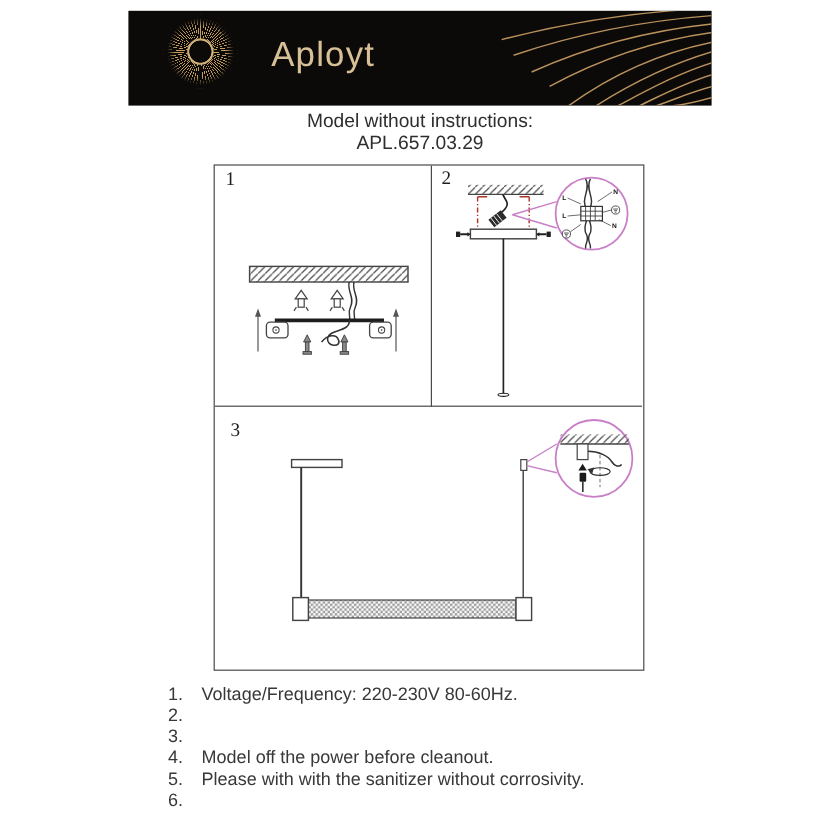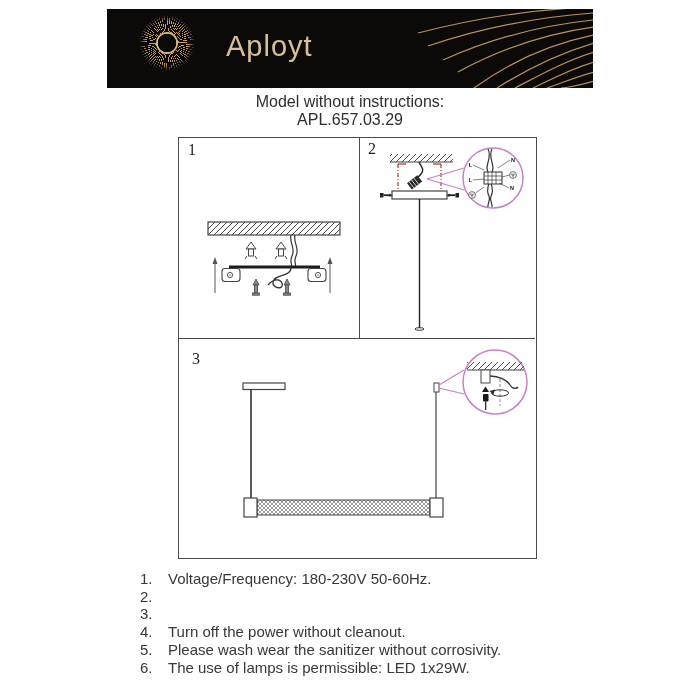--- a/index.html
+++ b/index.html
@@ -246,35 +246,34 @@
             <polygon points="310.5,52 314.5,56 316,50.5" fill="#333"></polygon>
           </g>
         </g>
       </svg>
     </div>
   </div>
 
   <div class="list">
     <div class="row">
       <span class="num">1.</span>
-      <span class="txt">Voltage/Frequency: 180-230V 50-60Hz.</span>
+      <span class="txt">Voltage/Frequency: 220-230V 80-60Hz.</span>
     </div>
     <div class="row">
       <span class="num">2.</span>
     </div>
     <div class="row">
       <span class="num">3.</span>
     </div>
     <div class="row">
       <span class="num">4.</span>
-      <span class="txt">Turn off the power without cleanout.</span>
+      <span class="txt">Model off the power before cleanout.</span>
     </div>
     <div class="row">
       <span class="num">5.</span>
-      <span class="txt">Please wash wear the sanitizer without corrosivity.</span>
+      <span class="txt">Please with with the sanitizer without corrosivity.</span>
     </div>
     <div class="row">
       <span class="num">6.</span>
-      <span class="txt">The use of lamps is permissible: LED 1x29W.</span>
     </div>
   </div>
 
 </div>
 
 </body></html>

